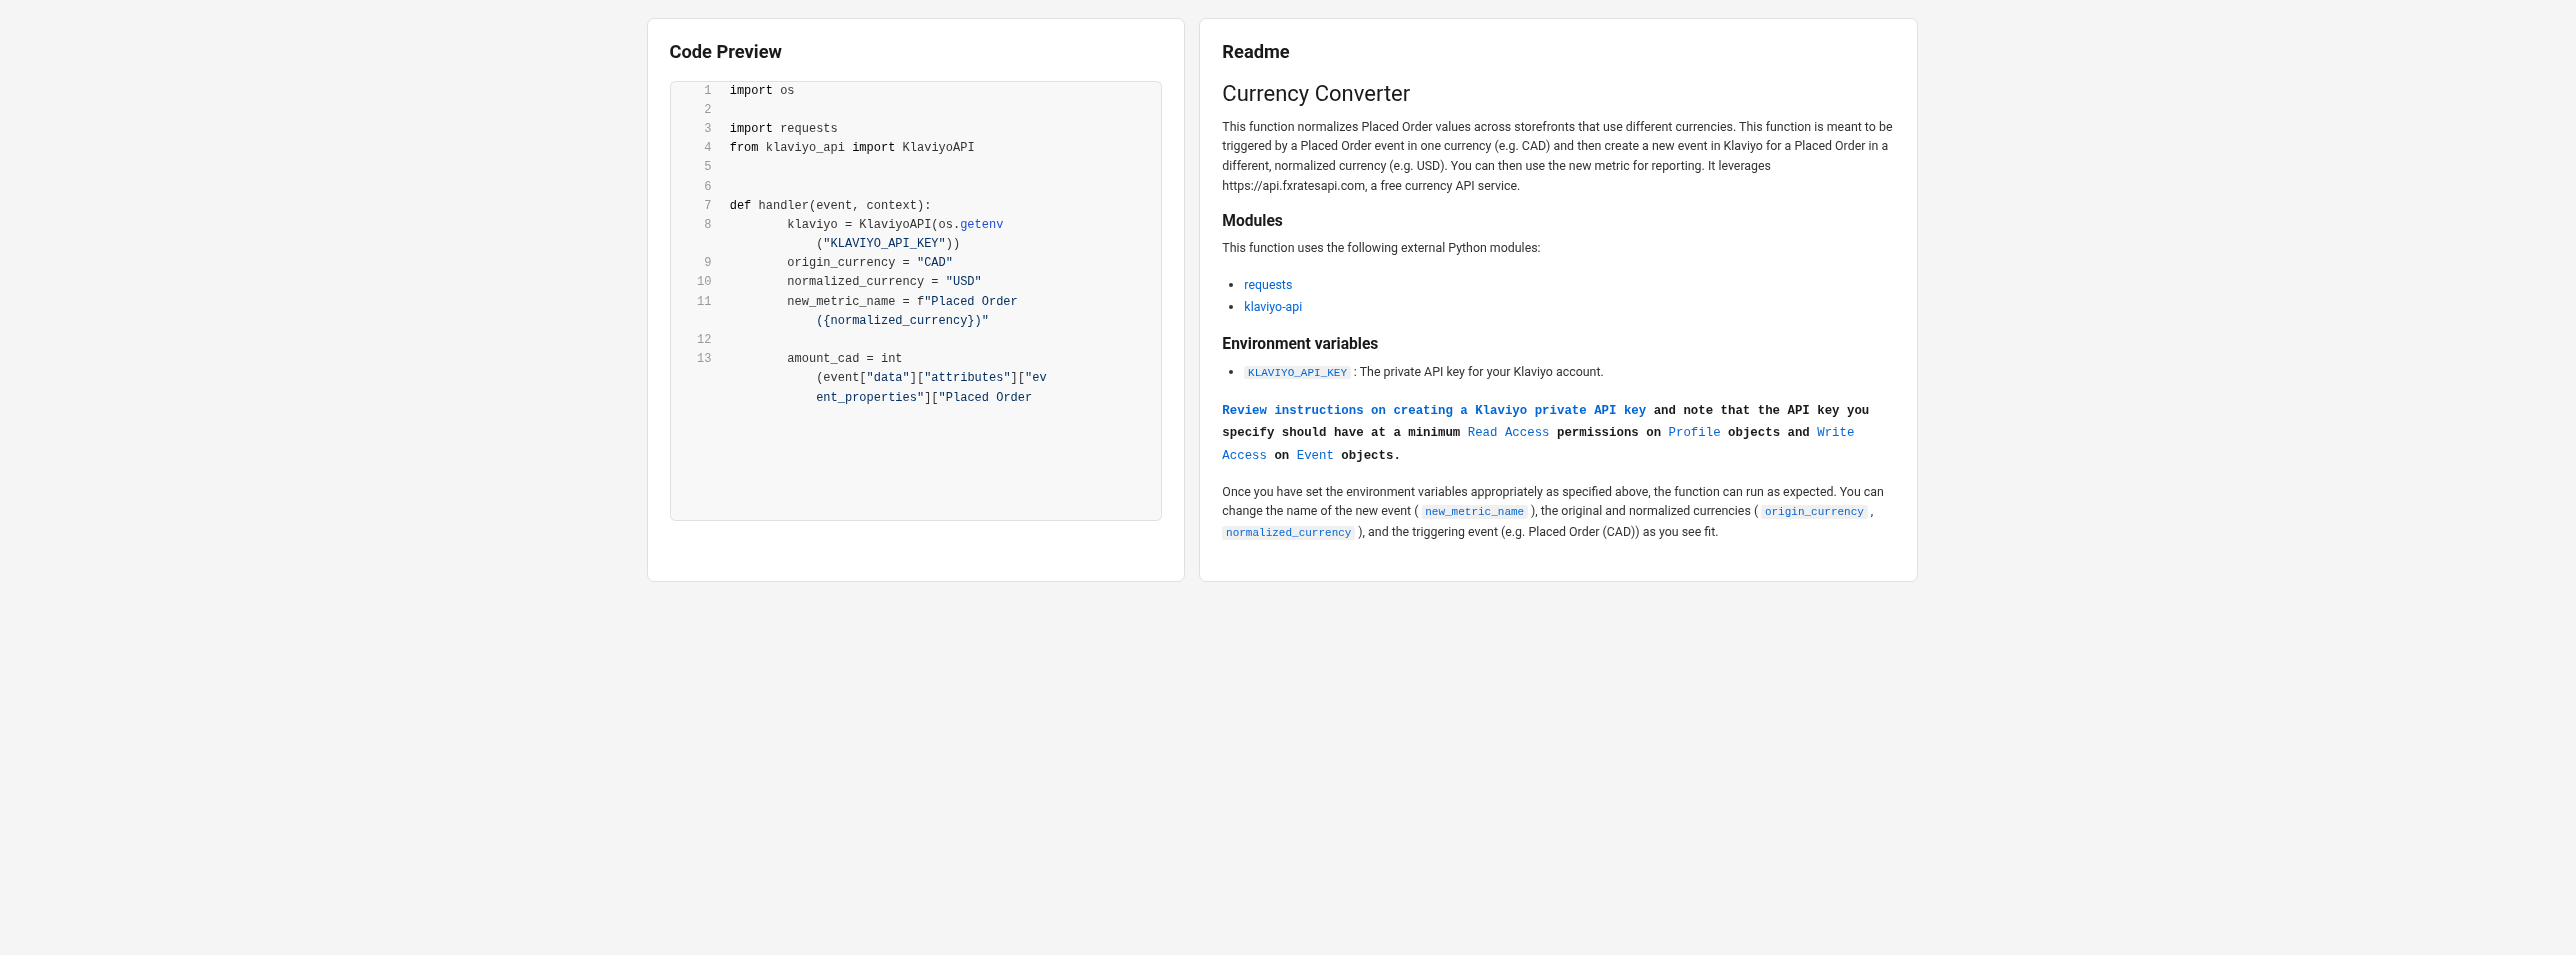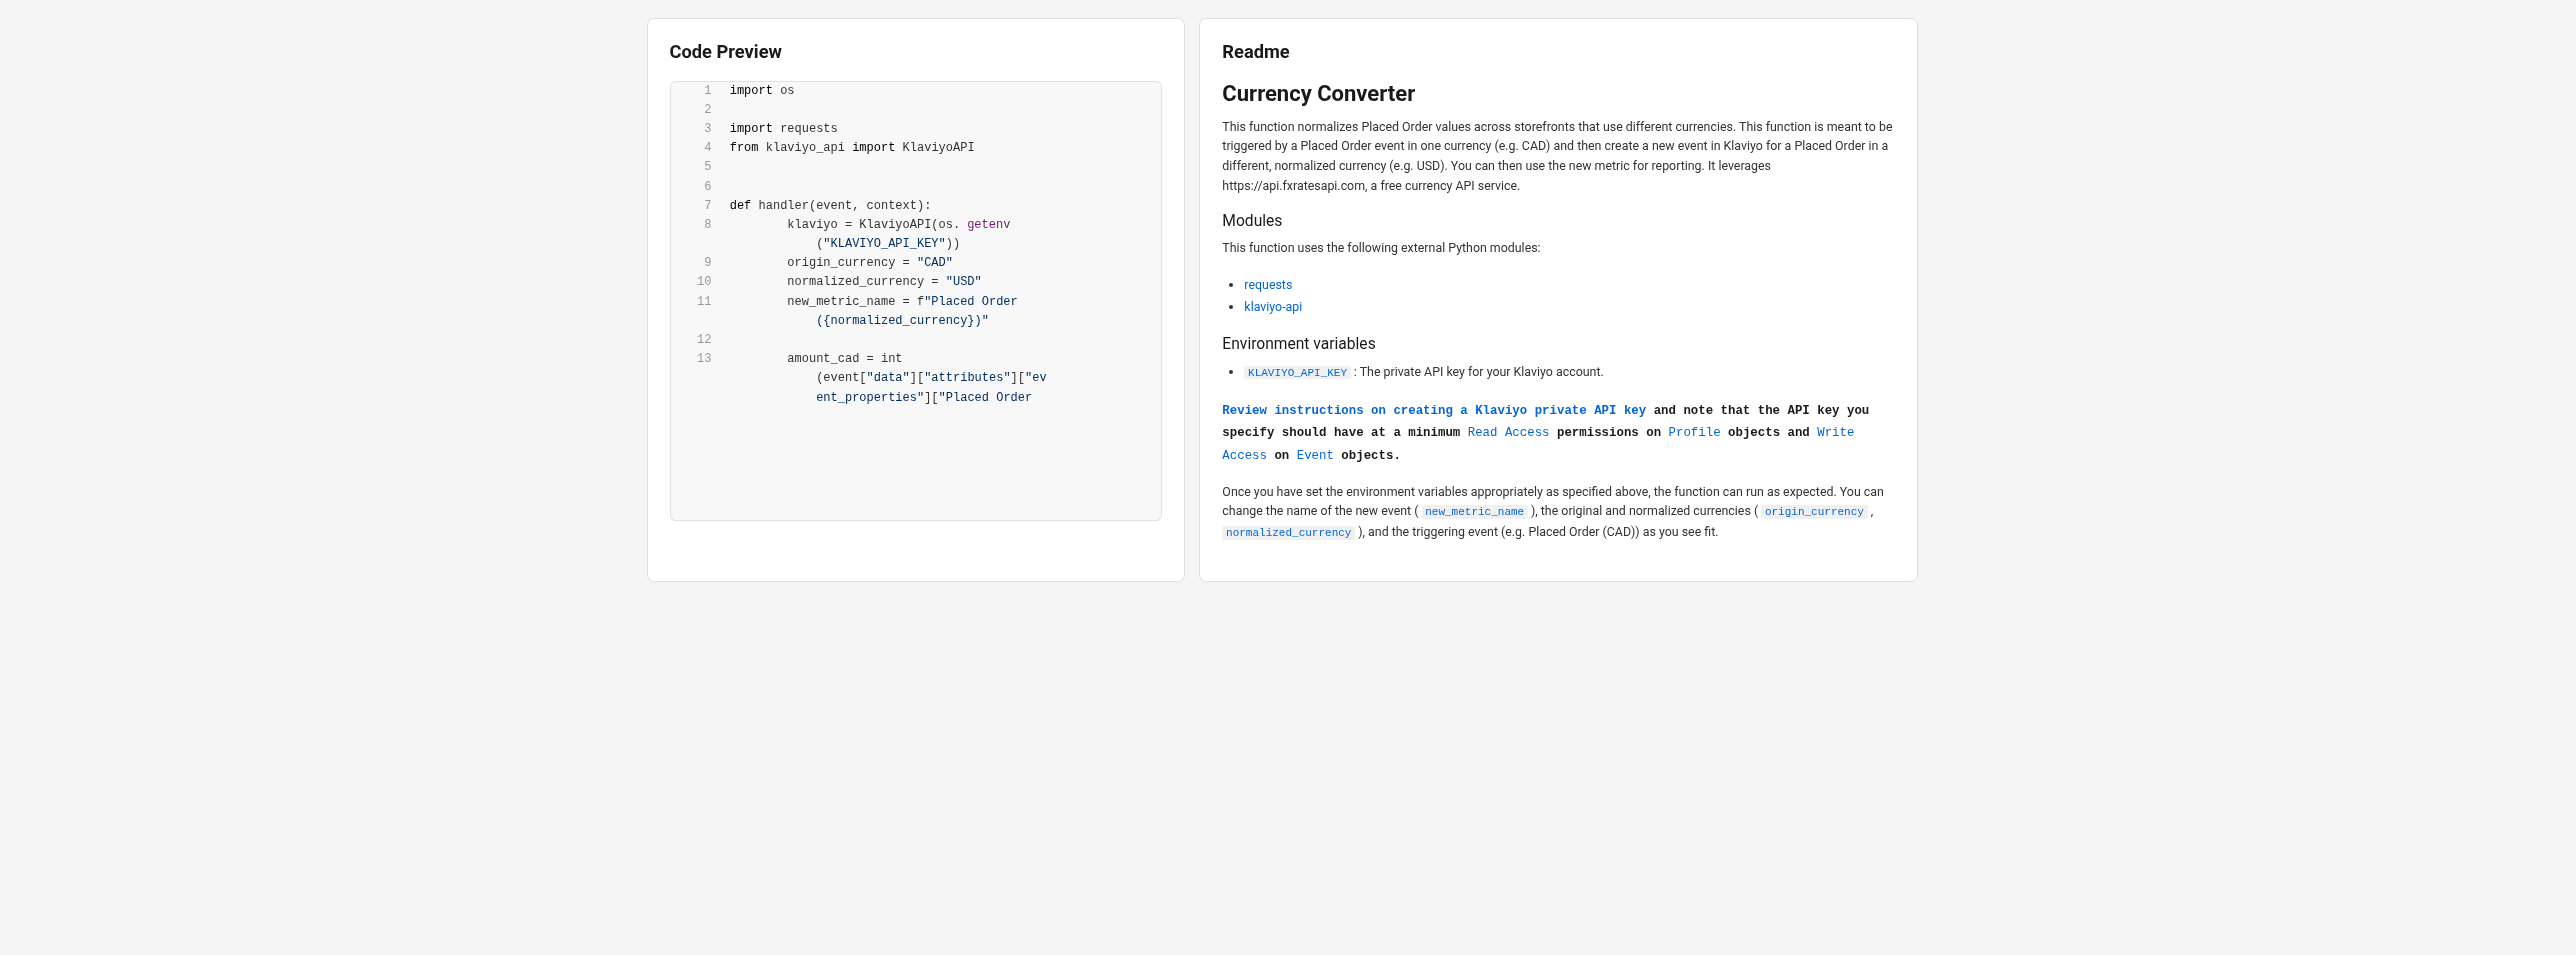--- a/index.html
+++ b/index.html
@@ -60,41 +60,41 @@
       min-width: 37px;
       vertical-align: top;
     }
     .code-table tr td:last-child {
       padding: 0 14.7px 0 7.3px;
       color: #333;
       white-space: pre;
     }
     .kw { color: #000000; }
     .str { color: #032f62; }
-    .builtin { color: #701a75; margin-left: 7px; }
+    .builtin { color: #1d4ed8; }
 
     
     .readme-panel {
       flex: 0 0 56%;
     }
     .readme-h1 {
       font-size: 22px;
-      font-weight: 700;
+      font-weight: 400;
       color: #1a1a1a;
       margin-bottom: 11px;
     }
     .readme-body-text {
       font-size: 12.4px;
       color: #333;
       line-height: 1.6;
       margin-bottom: 16.5px;
     }
     .readme-h2 {
       font-size: 15.6px;
-      font-weight: 400;
+      font-weight: 700;
       color: #1a1a1a;
       margin-bottom: 7.3px;
     }
     .readme-ul {
       list-style: disc;
       margin-left: 22px;
       margin-bottom: 14.7px;
     }
     .readme-ul li {
       font-size: 12.4px;

